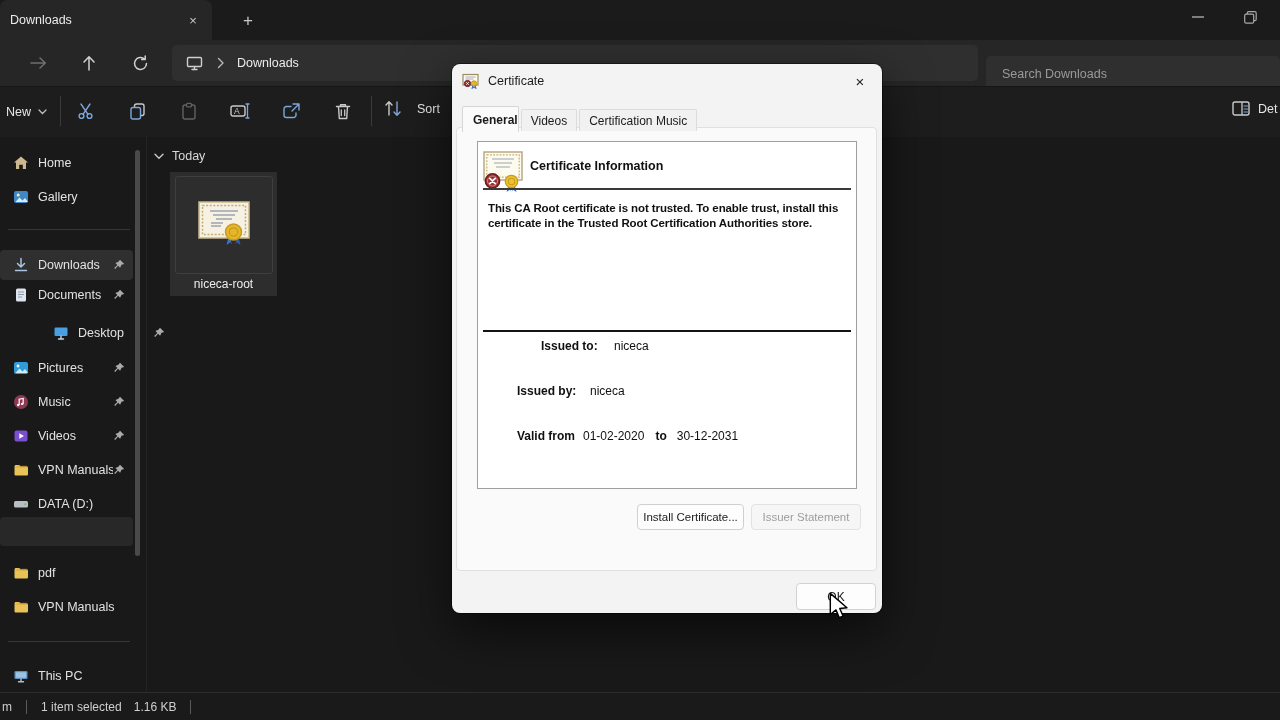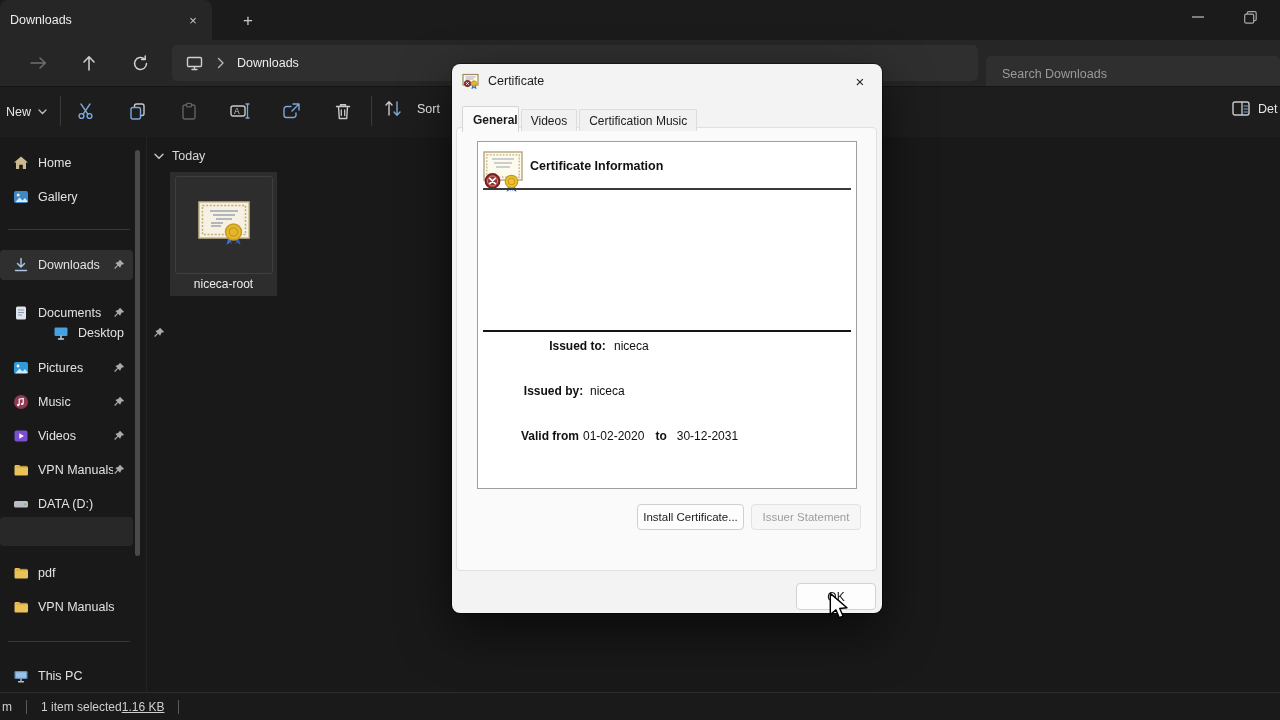--- a/index.html
+++ b/index.html
@@ -71,21 +71,21 @@
   .dlg-title{margin-left:9px;font-size:12.5px;color:#1b1b1b;}
   .dlg-close{position:absolute;right:8px;top:6px;width:28px;height:22px;display:flex;align-items:center;justify-content:center;
        color:#222;font-size:15px;border-radius:4px;}
   .dlg-page{position:absolute;left:4px;top:63px;width:421px;height:444px;background:#fafafa;
        border:1px solid #e0e0e0;border-radius:4px;box-sizing:border-box;}
   .dlg-tabs{position:absolute;left:10px;top:41px;display:flex;align-items:flex-end;z-index:2;}
   .dlg-tab{font-size:12px;color:#1a1a1a;padding:4px 9px 3px 9px;background:#f1f1f1;
        border:1px solid #dcdcdc;border-bottom:none;margin-right:2px;border-radius:2px 2px 0 0;}
   .dlg-tab.active{background:#fafafa;padding:6px 0 5px 10px;position:relative;top:1px;border-color:#d6d6d6;font-weight:bold;}
   .certbox{position:absolute;left:25px;top:77px;width:380px;height:348px;background:#ffffff;
-       border:1px solid #9f9f9f;box-sizing:border-box;text-align:center;}
+       border:1px solid #9f9f9f;box-sizing:border-box;}
   .cb-title{position:absolute;left:52px;top:17px;font-size:12.5px;font-weight:bold;color:#111;}
   .cb-hr1{position:absolute;left:5px;top:46px;width:368px;height:0;border-top:2px solid #3a3a3a;}
   .cb-warning{position:absolute;left:10px;top:59px;width:369px;font-size:11.5px;font-weight:bold;
        color:#101010;line-height:14.5px;letter-spacing:-0.1px;}
   .cb-hr2{position:absolute;left:5px;top:188px;width:368px;height:0;border-top:2px solid #141414;}
   .cb-row{position:absolute;left:39px;display:flex;font-size:12px;color:#101010;align-items:baseline;}
   .cb-row .l{font-weight:bold;width:73px;}
   .dlg-btn{position:absolute;height:24px;background:#fdfdfd;border:1px solid #d0d0d0;border-radius:4px;
        font-size:11.5px;color:#1a1a1a;display:flex;align-items:center;justify-content:center;
        font-family:"Liberation Sans",sans-serif;}
@@ -233,21 +233,21 @@
 <div class="abs side-item side-sel" style="top:250px;">
   <svg class="ic" viewBox="0 0 16 16">
     <path d="M8 1.5v8M4.5 6.5L8 10l3.5-3.5" fill="none" stroke="#a9c3e0" stroke-width="1.5" stroke-linecap="round" stroke-linejoin="round"></path>
     <path d="M2.5 13.5h11" stroke="#a9c3e0" stroke-width="1.5" stroke-linecap="round"></path>
   </svg>
   <span class="lbl">Downloads</span>
   <svg class="pin" viewBox="0 0 12 12">
     <path d="M7 .8l4.2 4.2-2.7.8-1.4 3-2-2-3 3.2-.9-.9 3.2-3-2-2 3-1.4Z" fill="#ababab"></path>
   </svg>
 </div>
-<div class="abs side-item" style="top:298px;">
+<div class="abs side-item" style="top:280px;">
   <svg class="ic" viewBox="0 0 16 16">
     <rect x="3" y="1.5" width="10" height="13" rx="1.5" fill="#dfe5ec"></rect>
     <path d="M5 5h6M5 7.5h6M5 10h4" stroke="#8d9aa8" stroke-width="1"></path>
   </svg>
   <span class="lbl">Documents</span>
   <svg class="pin" viewBox="0 0 12 12">
     <path d="M7 .8l4.2 4.2-2.7.8-1.4 3-2-2-3 3.2-.9-.9 3.2-3-2-2 3-1.4Z" fill="#ababab"></path>
   </svg>
 </div>
 <div class="abs side-item" style="top:318px;margin-left:40px;">
@@ -355,21 +355,21 @@
       <circle cx="37.5" cy="33" r="4.2" fill="none" stroke="#c79a1e" stroke-width="1.2"></circle>
     </svg>
   </div>
   <div class="fname">niceca-root</div>
 </div>
 
 <div class="abs statusbar">
   <span style="margin-left:2px;">m</span>
   <span class="sb-div"></span>
   <span>1 item selected</span>
-  <span style="text-decoration:underline;">1.16 KB</span>
+  <span style="margin-left:12px;">1.16 KB</span>
   <span class="sb-div"></span>
 
 </div>
 
 <div class="abs dialog">
   <div class="dlg-titlebar">
     <svg width="17" height="16" viewBox="0 0 17 16" style="margin-left:10px;">
       <rect x="1" y="1.5" width="15" height="10.5" fill="#fdfaee" stroke="#9a8c62" stroke-width="1.2"></rect>
       <path d="M3.5 4h10M3.5 6h8" stroke="#aab" stroke-width="1"></path>
       <circle cx="5.5" cy="10.5" r="3.1" fill="#9c2f2f" stroke="#701f1f"></circle>
@@ -396,20 +396,21 @@
       <circle cx="11.5" cy="32" r="7.2" fill="#9c2f2f" stroke="#6e1d1d" stroke-width="1.4"></circle>
       <circle cx="11.5" cy="32" r="5" fill="none" stroke="#c98a8a" stroke-width="1"></circle>
       <path d="M8.8 29.3l5.4 5.4M14.2 29.3l-5.4 5.4" stroke="#fff" stroke-width="1.7" stroke-linecap="round"></path>
       <path d="M27.5 36l-2 7 3.3-2.2 1.4 2Z" fill="#3a6fd8"></path>
       <path d="M33.5 36l2 7-3.3-2.2-1.4 2Z" fill="#2f5cb8"></path>
       <circle cx="30.5" cy="32.5" r="6.2" fill="#edc42c" stroke="#c79a1e" stroke-width="1.3"></circle>
       <circle cx="30.5" cy="32.5" r="3.2" fill="none" stroke="#c79a1e" stroke-width="1.1"></circle>
     </svg>
     <span class="cb-title">Certificate Information</span>
     <div class="cb-hr1"></div>
+    <div class="cb-warning">This CA Root certificate is not trusted. To enable trust, install this certificate in the Trusted Root Certification Authorities store.</div>
     <div class="cb-hr2"></div>
     <div class="cb-row" style="top:197px;margin-left:24px;">
       <span class="l">Issued to:</span>
       <span>niceca</span>
     </div>
     <div class="cb-row" style="top:242px;">
       <span class="l">Issued by:</span>
       <span>niceca</span>
     </div>
     <div class="cb-row" style="top:287px;">

